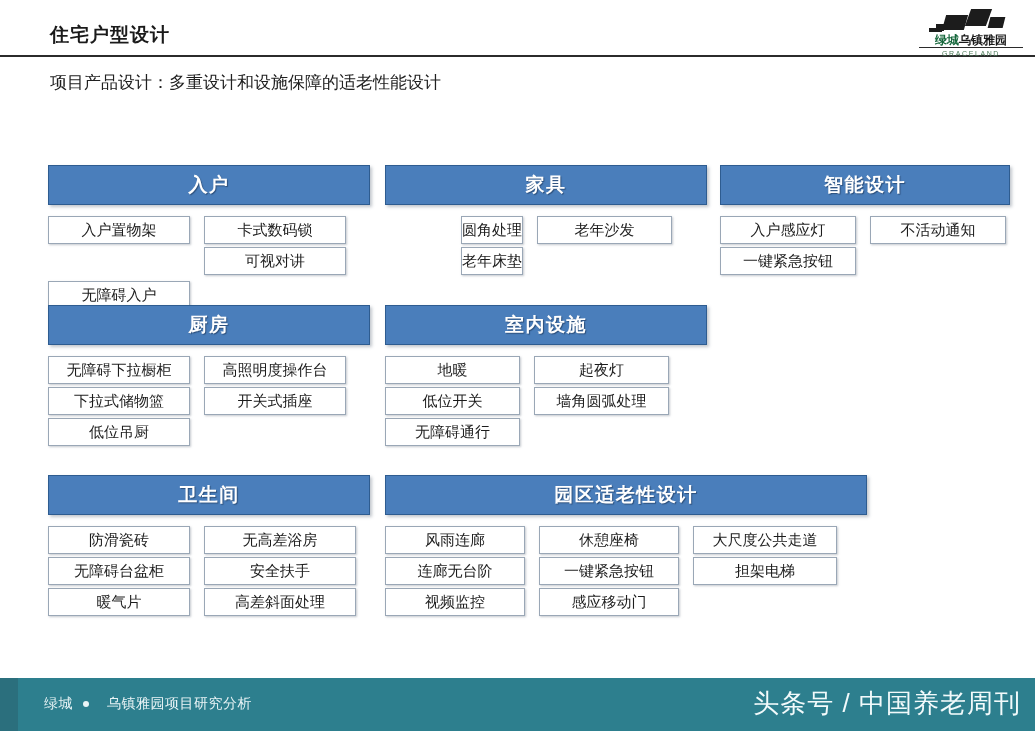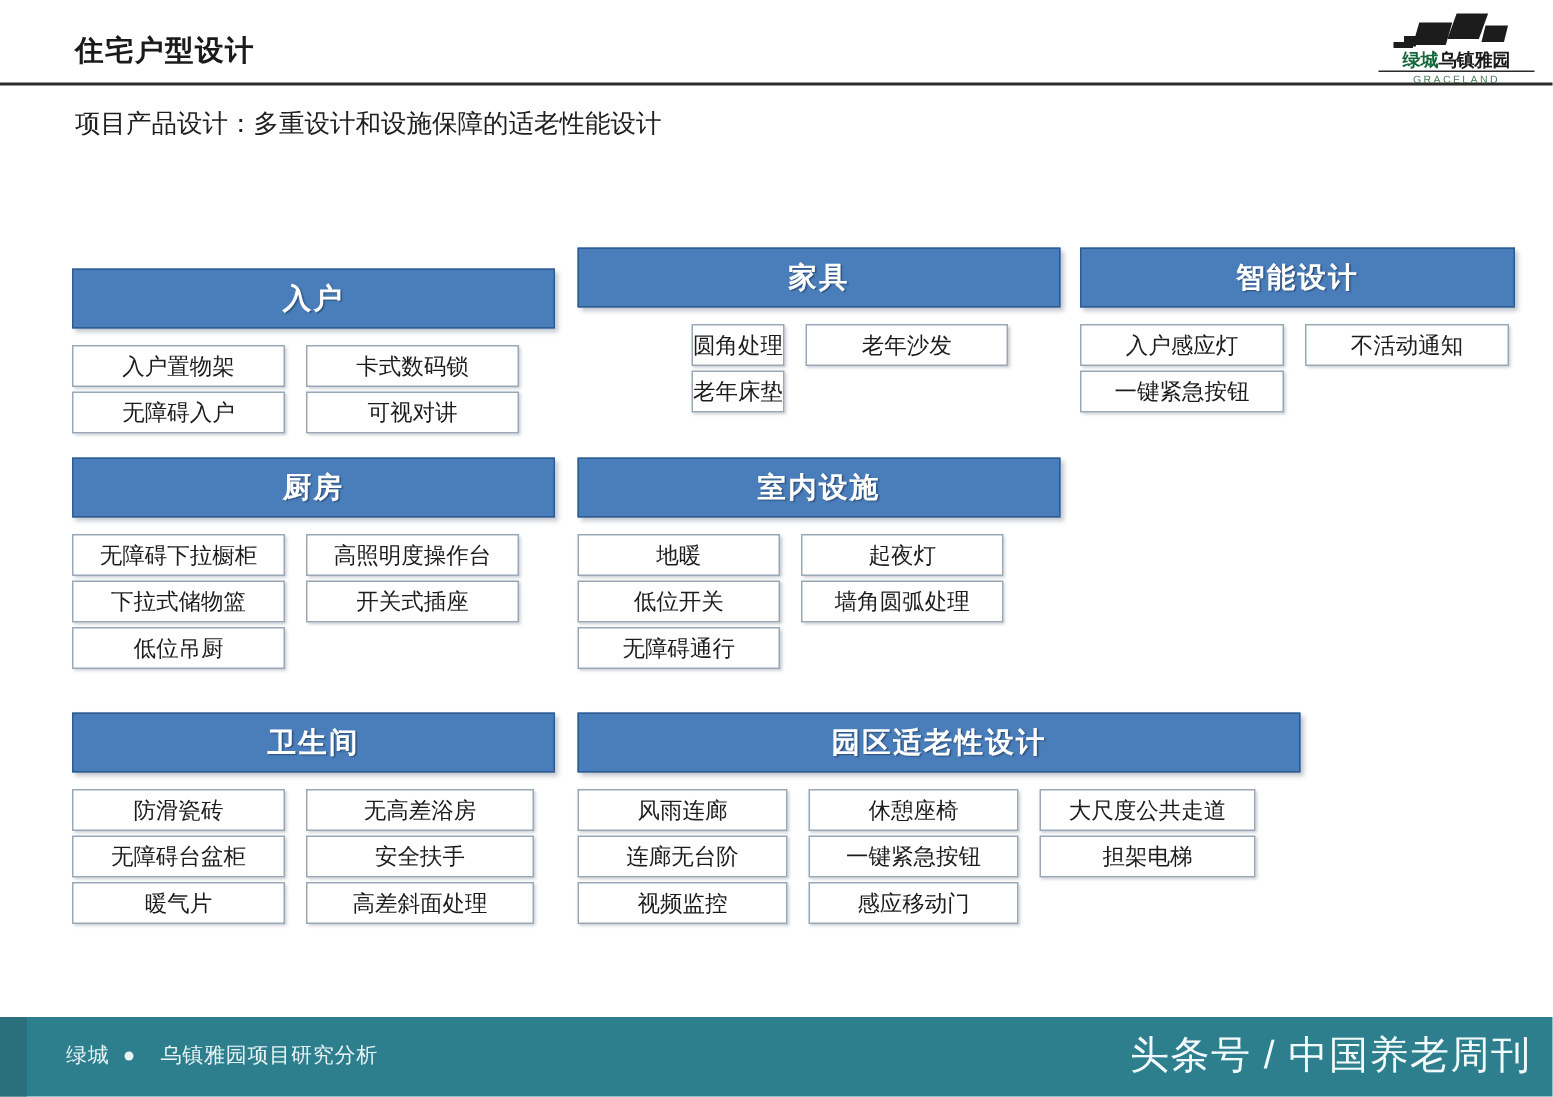--- a/index.html
+++ b/index.html
@@ -141,21 +141,21 @@
     color: #1c1c1c;
     font-size: 15px;
     display: flex;
     align-items: center;
     justify-content: center;
     white-space: nowrap;
     box-shadow: 1px 1px 2px rgba(140,148,160,.5);
   }
 
   
-  #group-entry       { left: 48px;  top: 19px;   width: 322px; }
+  #group-entry       { left: 48px;  top: 5px;   width: 322px; }
   #group-furniture   { left: 385px; top: 5px;   width: 322px; }
   #group-smart       { left: 720px; top: 5px;   width: 290px; }
   #group-kitchen     { left: 48px;  top: 145px; width: 322px; }
   #group-indoor      { left: 385px; top: 145px; width: 322px; }
   #group-bathroom    { left: 48px;  top: 315px; width: 322px; }
   #group-park        { left: 385px; top: 315px; width: 482px; }
 
   .gap-col { margin-left: 14px; }
 
   
@@ -222,21 +222,21 @@
     <div class="logo-en">GRACELAND</div>
   </div>
 </div>
 
 <div id="subtitle">项目产品设计：多重设计和设施保障的适老性能设计</div>
 
 <div id="board">
     <div class="group" id="group-entry">
       <div class="group-header">入户</div>
       <div class="group-cols">
-        <div class="col" style="width: 142px;">
+        <div class="col" style="width: 142px; gap: 34px;">
           <div class="chip">入户置物架</div>
           <div class="chip">无障碍入户</div>
         </div>
         <div class="col gap-col" style="width: 142px;">
           <div class="chip">卡式数码锁</div>
           <div class="chip">可视对讲</div>
         </div>
       </div>
     </div>
     <div class="group" id="group-furniture">

